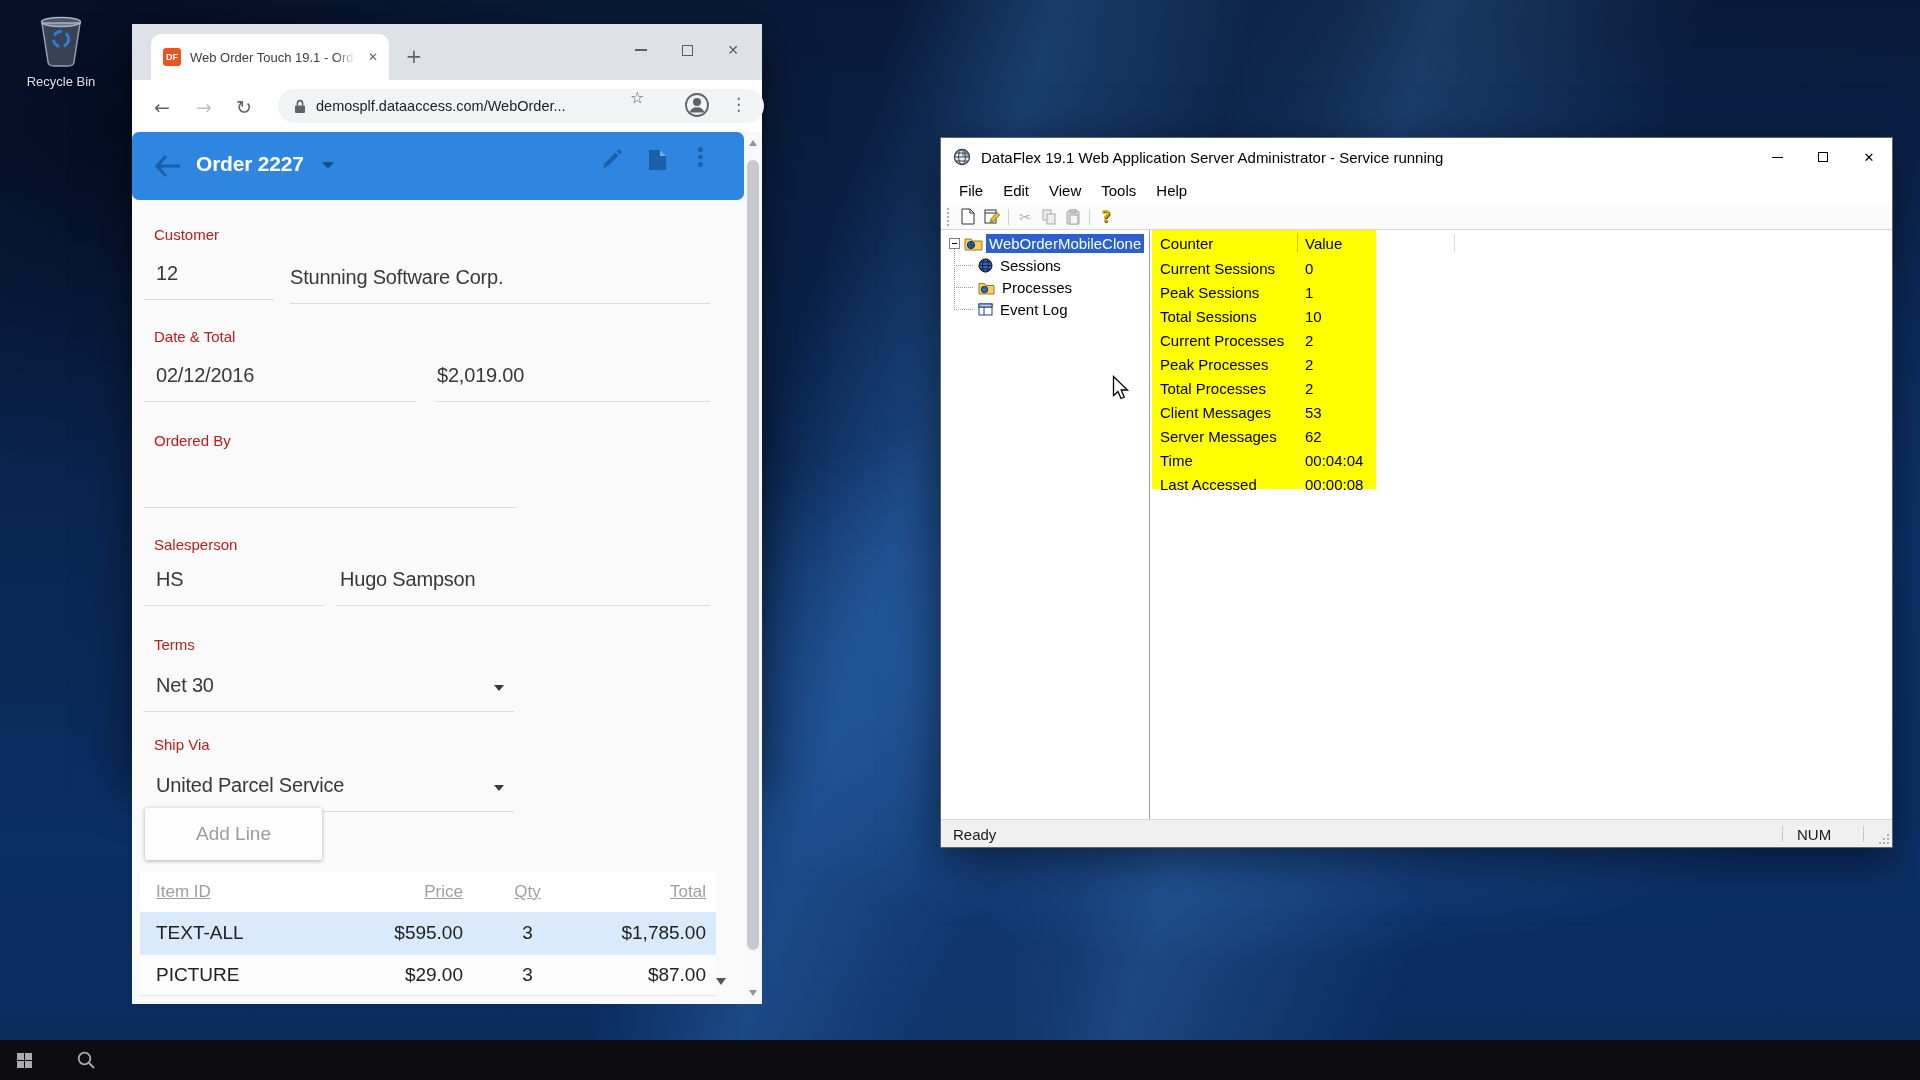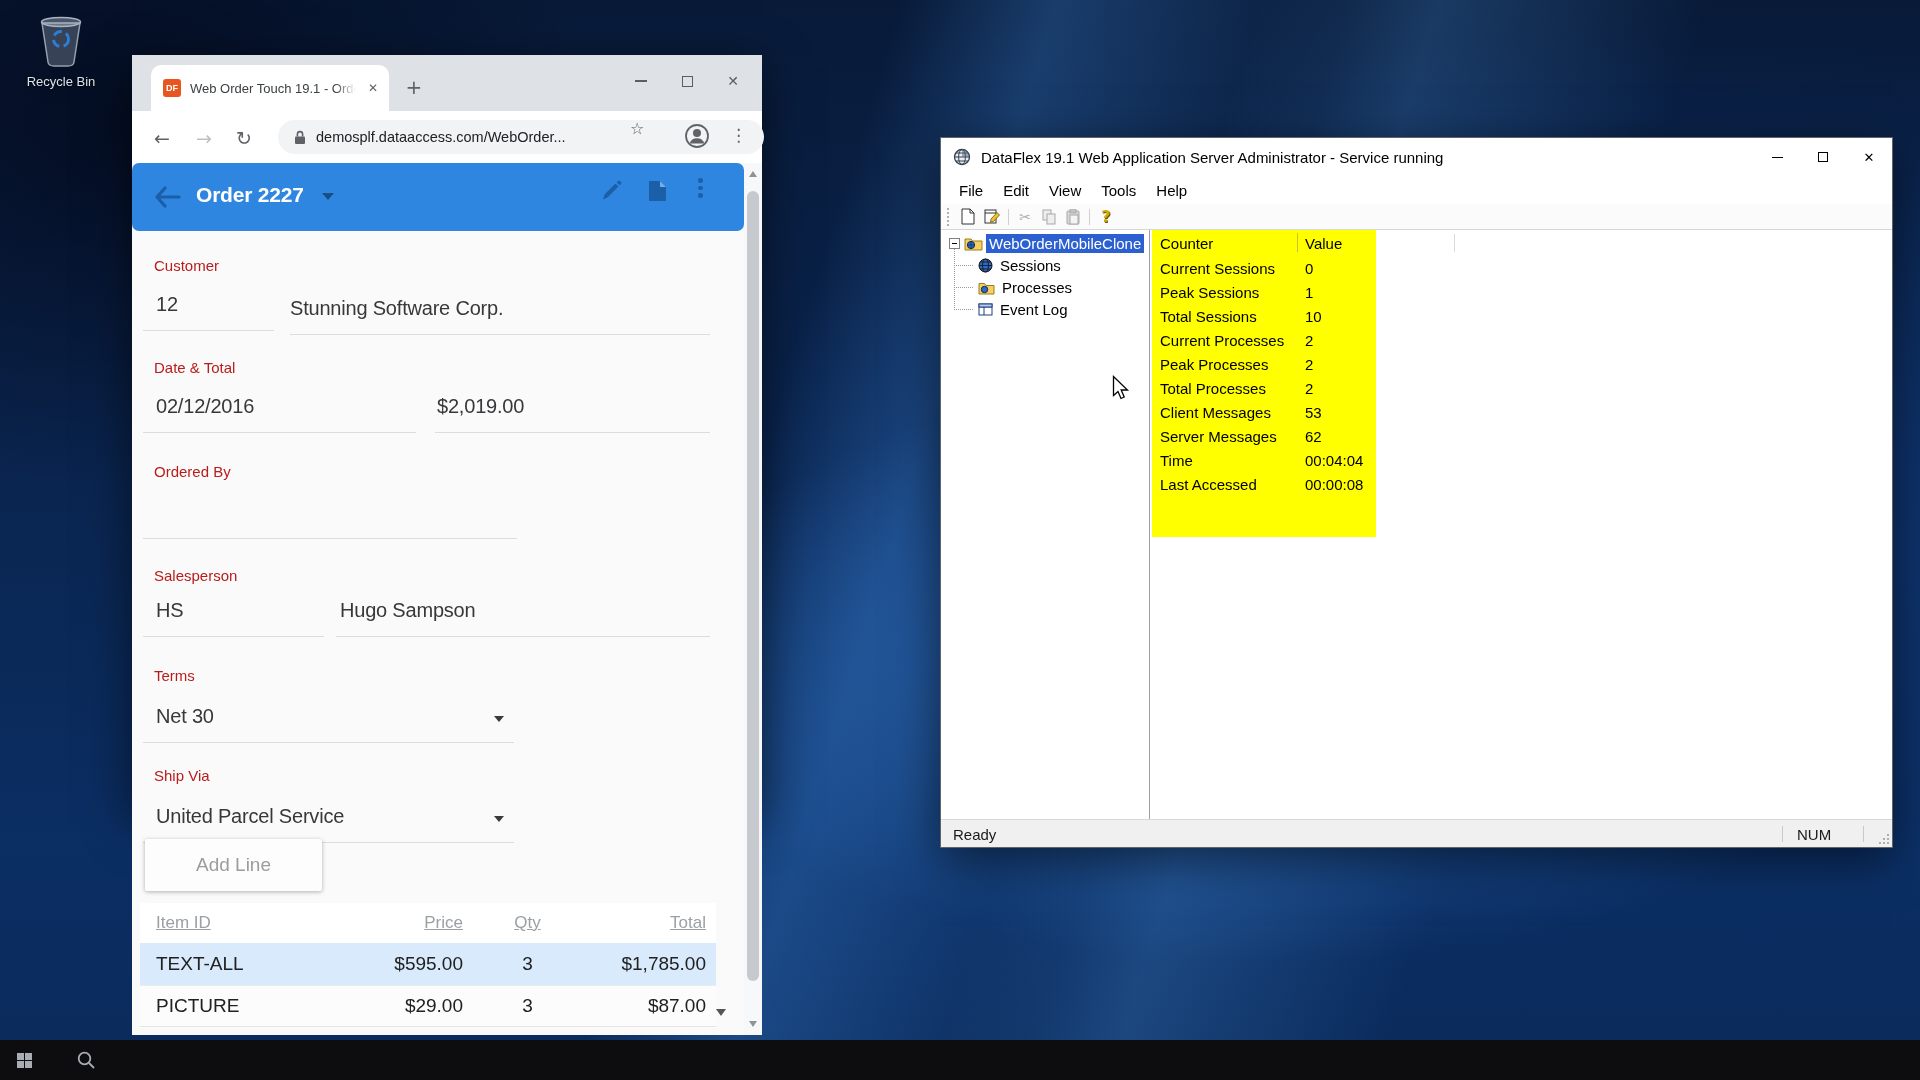--- a/index.html
+++ b/index.html
@@ -24,21 +24,21 @@
   
   .taskbar { left:0; bottom:0; width:1920px; height:40px; background:#0d0d0f; display:flex; align-items:center; }
   .tb-btn { width:48px; height:40px; display:flex; align-items:center; justify-content:center; }
   .winlogo { width:15px; height:15px; display:grid; grid-template-columns:7px 7px; grid-template-rows:7px 7px; gap:1px; }
   .winlogo div { background:#a9adb3; }
 
   
   .window { position:absolute; box-shadow:0 12px 44px rgba(0,0,0,0.55); }
 
   
-  .browser { left:132px; top:24px; width:630px; height:756px; background:#dee1e6;margin-top:31px; }
+  .browser { left:132px; top:24px; width:630px; height:756px; background:#dee1e6; }
   .tabstrip { position:relative; height:56px; }
   .tab { position:absolute; left:19px; top:10px; width:238px; height:46px; background:#fff; border-radius:10px 10px 0 0; display:flex; align-items:center; padding:0 8px 0 12px; }
   .favicon { width:18px; height:18px; background:#e8551f; border-radius:3px; color:#fff; font-size:9px; font-weight:bold; display:flex; align-items:center; justify-content:center; flex:0 0 18px; }
   .tab-title { position:relative; margin-left:9px; font-size:13px; color:#3c4043; white-space:nowrap; overflow:hidden; width:168px; }
   .tab-fade { position:absolute; right:28px; top:0; width:26px; height:46px; background:linear-gradient(90deg, rgba(255,255,255,0), #fff 80%); }
   .tab-close { position:absolute; right:8px; top:15px; width:16px; height:16px; font-size:12px; color:#5f6368; display:flex; align-items:center; justify-content:center; }
   .newtab { position:absolute; left:268px; top:18px; width:28px; height:28px; font-size:20px; color:#5f6368; display:flex; align-items:center; justify-content:center; }
   .wincontrols { position:absolute; right:6px; top:8px; display:flex; }
   .wc { width:46px; height:36px; display:flex; align-items:center; justify-content:center; color:#5a5e62; font-size:14px; }
   .shape-min { width:12px; height:1.5px; background:#5a5e62; }
@@ -103,21 +103,21 @@
 
   .a-main { position:absolute; top:92px; left:0; width:951px; height:591px; background:#fff; }
   .pane-div { position:absolute; left:208px; top:0; width:1px; height:591px; background:#a0a0a0; }
   .tree-row { position:absolute; height:21px; display:flex; align-items:center; font-size:15px; color:#000; }
   .expander { width:11px; height:11px; border:1px solid #808080; background:#fff; position:relative; }
   .expander i { position:absolute; left:2px; top:4px; width:5px; height:1px; background:#000; }
   .tree-sel { background:#2c5fd0; color:#fff; padding:1px 3px; }
   .dotv { position:absolute; left:13px; top:14px; height:66px; border-left:1px dotted #9a9a9a; }
   .doth { position:absolute; left:13px; width:19px; border-top:1px dotted #9a9a9a; }
 
-  .ytable { position:absolute; left:211px; top:0; width:224px; height:307px; background:#ffff00; font-size:15px; color:#000; }
+  .ytable { position:absolute; left:211px; top:0; width:224px; height:259px; background:#ffff00; font-size:15px; color:#000; }
   .yrow { position:relative; height:24px; display:flex; align-items:center; }
   .yhead { height:26px; }
   .yname { padding-left:8px; }
   .yval { position:absolute; left:153px; }
   .yhsep { position:absolute; left:145px; top:3px; width:1px; height:19px; background:rgba(90,90,90,0.35); }
   .hairline { position:absolute; left:513px; top:4px; width:1px; height:18px; background:#dadada; }
 
   .a-status { position:absolute; left:0; bottom:0; width:951px; height:28px; background:#f0f0f0; border-top:1px solid #d8d8d8; font-size:15px; color:#1a1a1a; }
   .st-sep { position:absolute; top:6px; width:1px; height:16px; background:#c9c9c9; }
 

